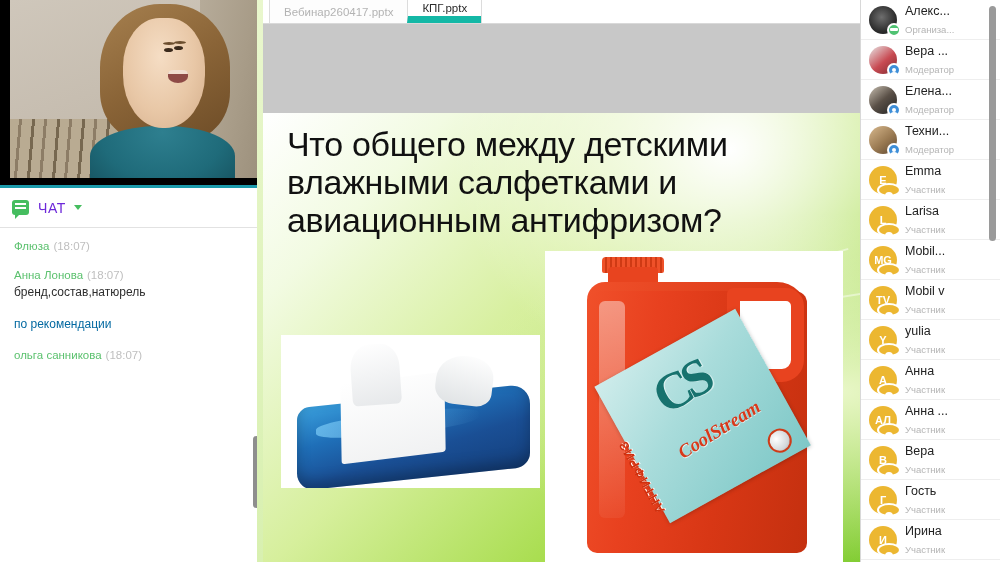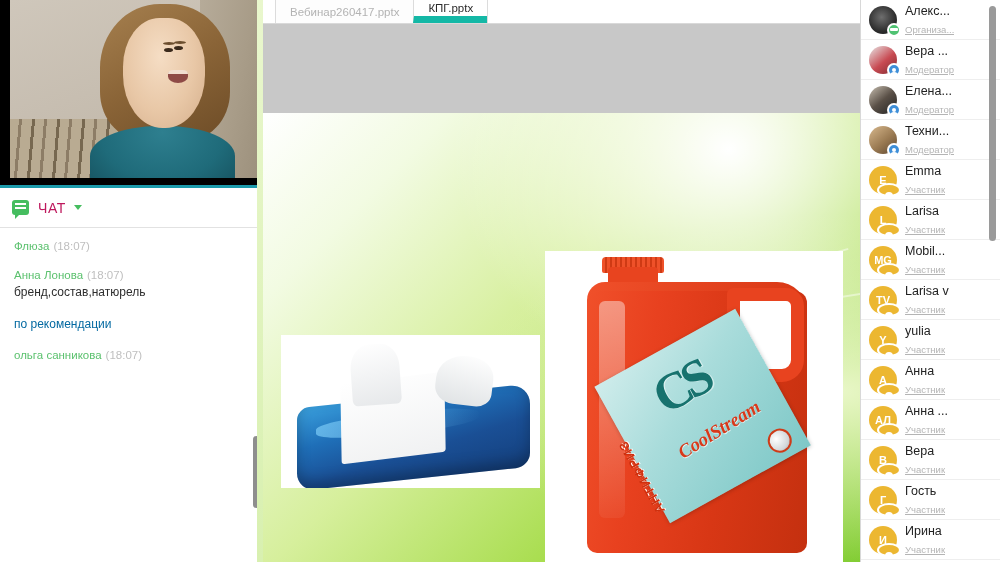--- a/index.html
+++ b/index.html
@@ -95,21 +95,21 @@
     content: ""; position: absolute; left: 3px; bottom: -4px;
     border-left: 5px solid #45bd5f;
     border-bottom: 5px solid transparent;
   }
   .chat-bubble-icon i {
     position: absolute; left: 3px; top: 3px;
     width: 11px; height: 2px; background: #fff;
     box-shadow: 0 4px 0 #fff;
   }
   #chat-title {
-    font-size: 14px; color: #be185d; letter-spacing: .6px;
+    font-size: 14px; color: #6d28d9; letter-spacing: .6px;
   }
   .caret-down {
     margin-left: 8px;
     border-left: 4px solid transparent;
     border-right: 4px solid transparent;
     border-top: 5px solid #45bd5f;
   }
 
   
   #chat-tabs {
@@ -156,21 +156,21 @@
 
   
   #center-col {
     position: absolute; left: 263px; top: 0;
     width: 597px; height: 562px;
     background: #ffffff;
   }
   #doc-tabs {
     display: flex; height: 24px; background: #ffffff;
     border-bottom: 1px solid #d9d9d9;
-    padding-left: 12px;
+    padding-left: 6px;
   }
   .doc-tab {
     display: flex; align-items: center;
     height: 100%; padding: 0 14px;
     font-size: 11.5px;
     border-right: 1px solid #dcdcdc;
     border-left: 1px solid #dcdcdc;
     margin-right: -1px;
   }
   .doc-tab.inactive { color: #b3b3b3; background: #fdfdfd; }
@@ -376,21 +376,21 @@
   .badge.organizer i::after { display: none; }
   .p-text { overflow: hidden; }
   .p-name {
     font-size: 12.5px; color: #222222;
     white-space: nowrap; overflow: hidden;
     line-height: 1.15;
   }
   .p-role {
     font-size: 9.5px; color: #b4b4b4;
     white-space: nowrap; overflow: hidden;
-    line-height: 1.2; margin-top: 6px; text-decoration: underline;
+    line-height: 1.2; margin-top: 6px;
   }
   #plist-scroll-track {
     position: absolute; right: 2px; top: 0;
     width: 7px; height: 100%;
   }
   #plist-scroll-thumb {
     position: absolute; right: 2px; top: 6px;
     width: 7px; height: 235px;
     background: #9a9a9a; border-radius: 4px;
   }
@@ -470,20 +470,21 @@
       <div class="doc-tab filler"></div>
     </div>
 
     <div id="slide-toolbar-gap"></div>
 
     <div id="slide">
 
       <div class="slide-ray" style="right:2%;top:30%;width:46%;height:2px;transform:rotate(-16deg);"></div>
       <div class="slide-ray" style="right:0%;top:40%;width:38%;height:2px;transform:rotate(-9deg);"></div>
 
+      <div id="slide-title">Что общего между детскими влажными салфетками и авиационным антифризом?</div>
 
       <div id="wipes-photo">
         <div class="wipe-pack"></div>
         <div class="wipe-label"></div>
         <div class="wipe-sheet"></div>
         <div class="wipe-sheet2"></div>
       </div>
 
       <div id="bottle-photo">
         <div class="jug-cap"></div>
@@ -592,21 +593,21 @@
     </div>
 
     <div class="participant">
       <div class="avatar letter">
         <span>TV</span>
         <span class="badge participant">
             <i></i>
           </span>
       </div>
       <div class="p-text">
-        <div class="p-name">Larisa v</div>
+        <div class="p-name">Mobil v</div>
         <div class="p-role">Участник</div>
       </div>
     </div>
 
     <div class="participant">
       <div class="avatar letter">
         <span>Y</span>
         <span class="badge participant">
             <i></i>
           </span>

